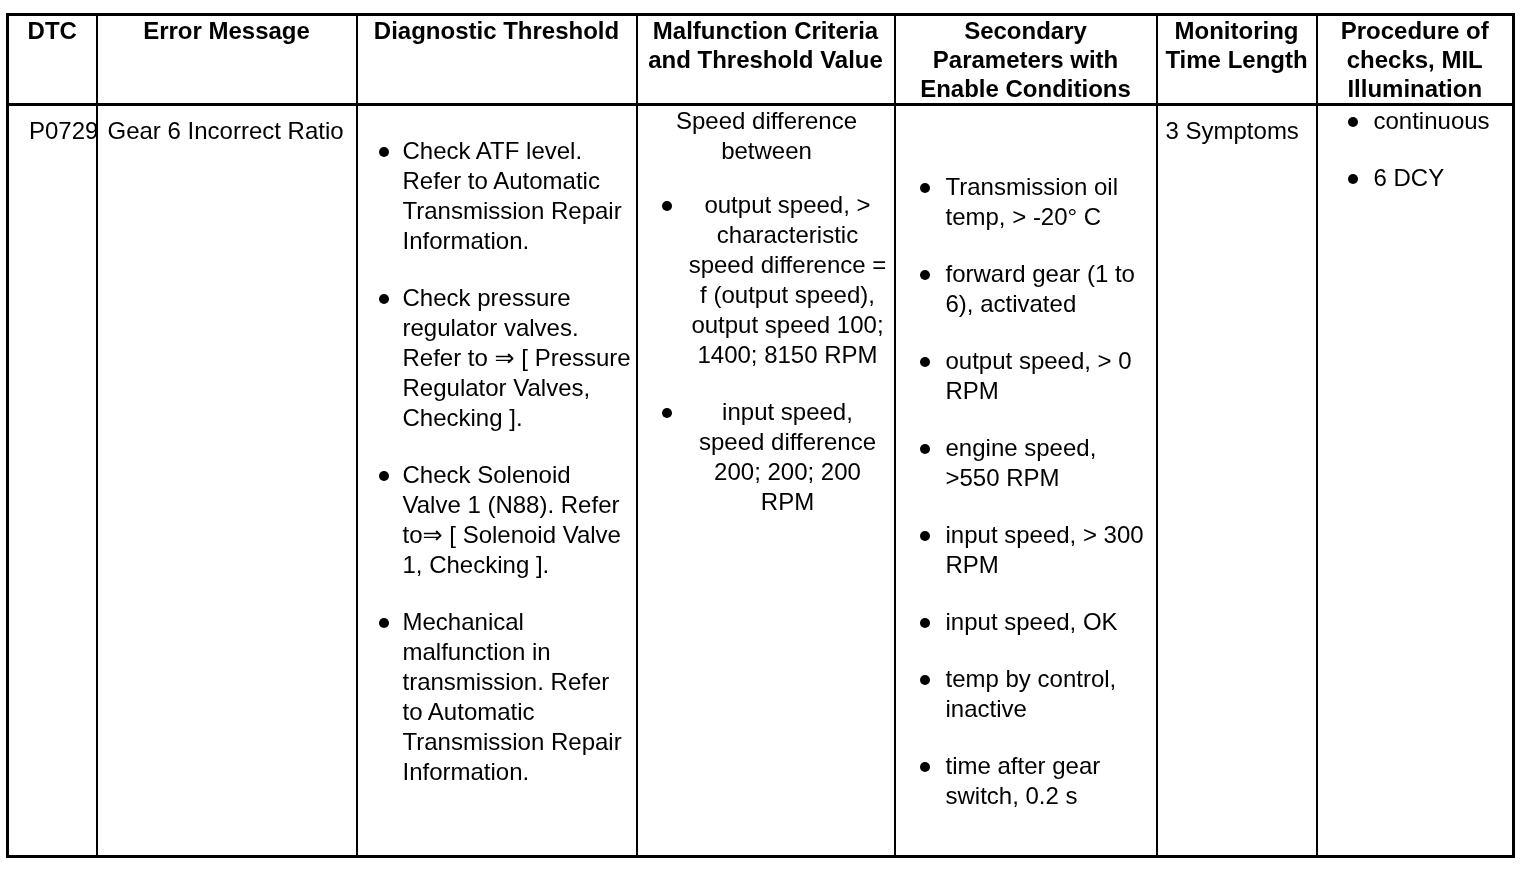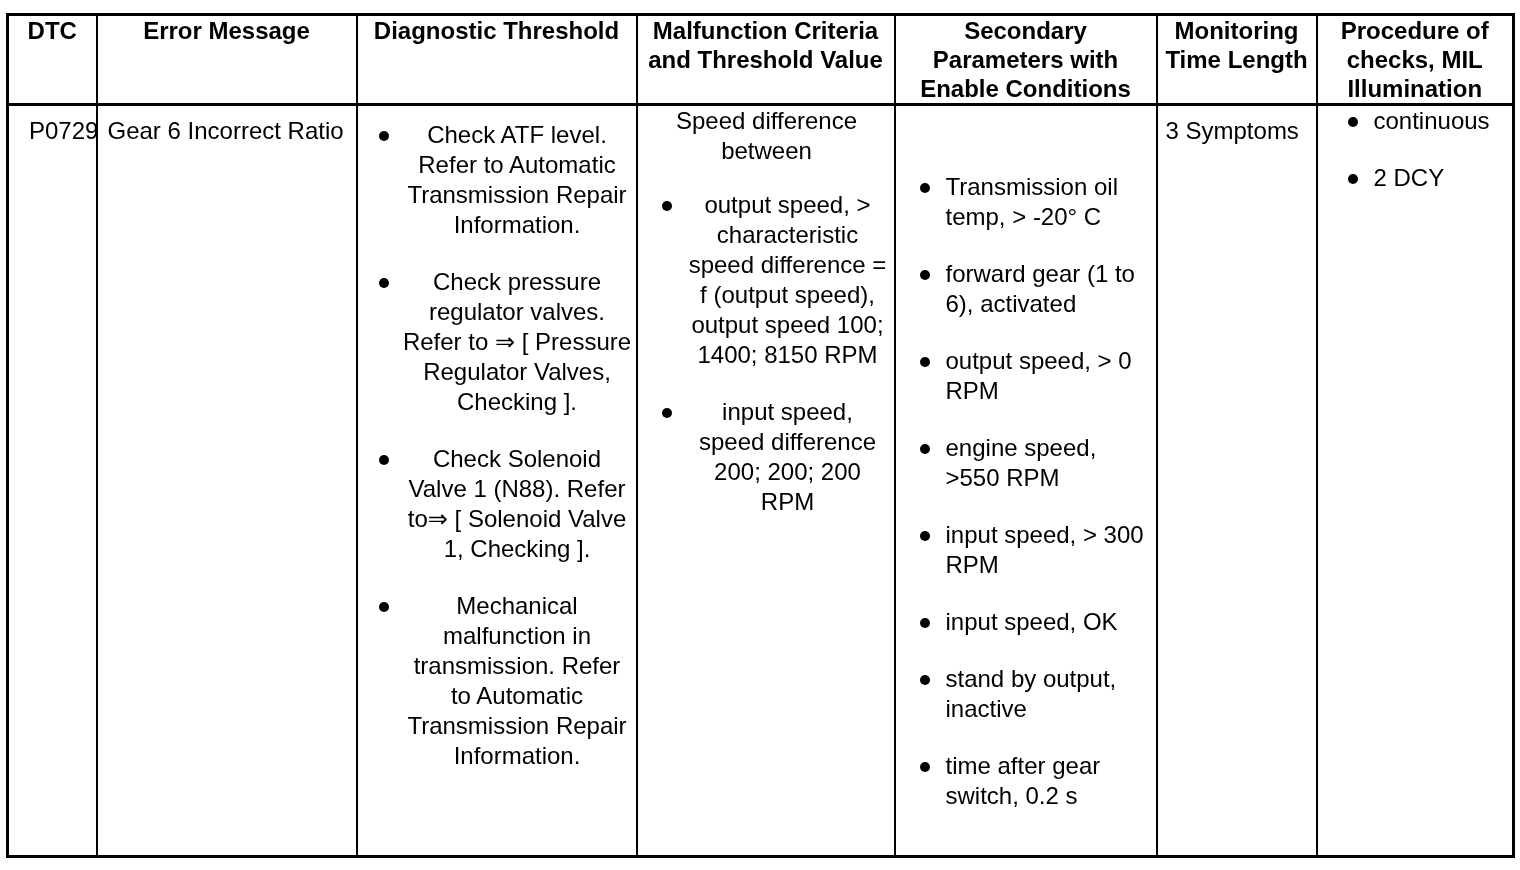--- a/index.html
+++ b/index.html
@@ -97,21 +97,21 @@
     position: absolute;
     left: 16px;
     top: 11px;
     width: 10px;
     height: 10px;
     background: #000;
     border-radius: 50%;
   }
 
   
-  .diag-wrap { padding: 14px 4px 10px 2px; text-align: center; }
+  .diag-wrap { padding: 30px 4px 10px 2px; }
   .diag-wrap ul.blist > li { padding-left: 43px; margin-bottom: 27px; }
   .diag-wrap ul.blist > li::before { left: 19px; }
 
   
   .malf-wrap { padding: 0 6px 0 8px; text-align: center; }
   .malf-lead { margin: 0 0 24px 0; }
   .malf-wrap ul.blist > li { padding-left: 42px; margin-bottom: 27px; }
   .malf-wrap ul.blist > li::before { left: 16px; }
 
   
@@ -187,35 +187,35 @@
 
         <td>
           <div class="sec-wrap">
             <ul class="blist">
               <li>Transmission oil temp, &gt; -20° C</li>
               <li>forward gear (1 to 6), activated</li>
               <li>output speed, &gt; 0 RPM</li>
               <li>engine speed, &gt;550 RPM</li>
               <li>input speed, &gt; 300 RPM</li>
               <li>input speed, OK</li>
-              <li>stand by output, inactive</li>
+              <li>temp by control, inactive</li>
               <li>time after gear switch, 0.2 s</li>
             </ul>
           </div>
         </td>
 
         <td class="vcenter">
           <div class="cell-inner mono-cell">3 Symptoms</div>
         </td>
 
         <td class="vcenter">
           <div class="freq-wrap">
             <ul class="blist">
               <li>continuous</li>
-              <li>2 DCY</li>
+              <li>6 DCY</li>
             </ul>
           </div>
         </td>
 
       </tr>
     </tbody>
   </table>
 </div>
 
 </body></html>

